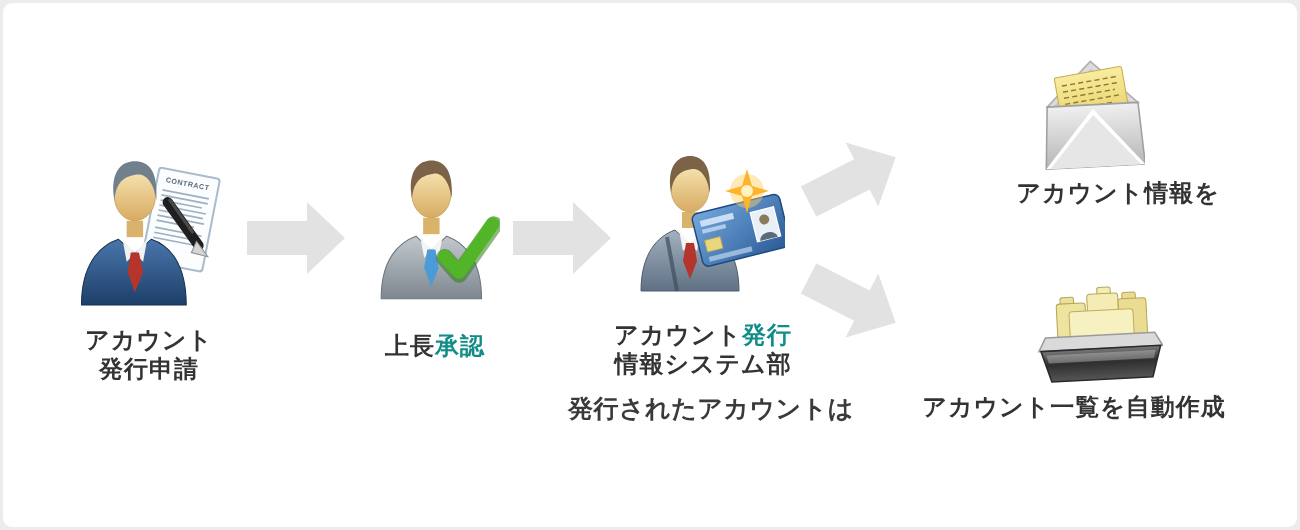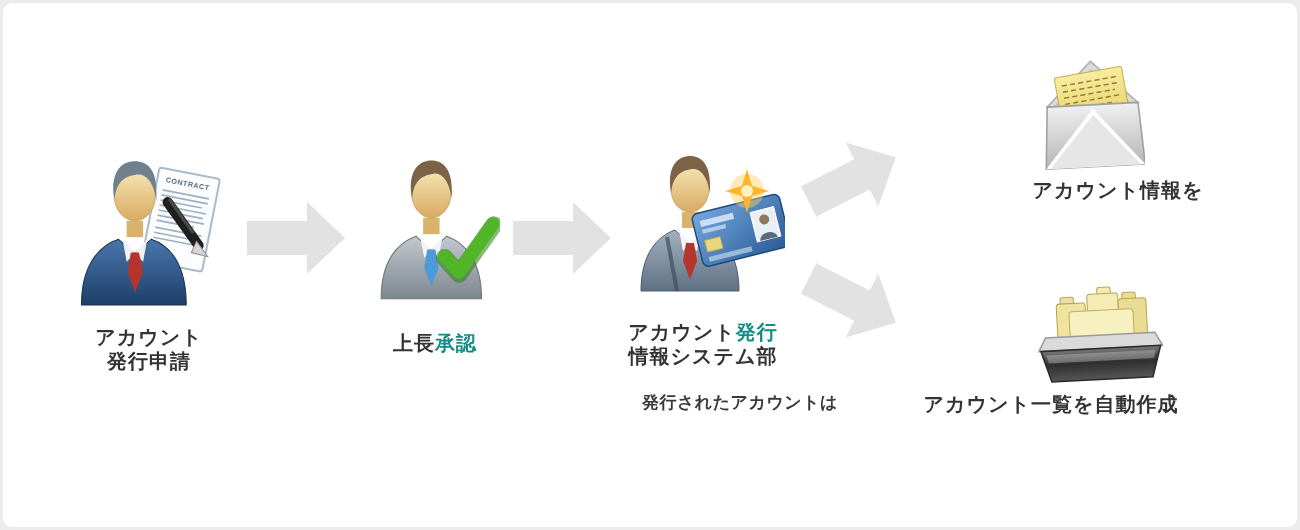--- a/index.html
+++ b/index.html
@@ -1,19 +1,19 @@
 <!DOCTYPE html>
 <html><head>
 <meta charset="utf-8">
 <style>
   html,body{margin:0;padding:0;background:#ececec;font-family:"Liberation Sans","DejaVu Sans",sans-serif;}
   .canvas{position:relative;width:1294px;height:524px;margin:3px;background:#ffffff;border-radius:9px;overflow:hidden;}
   .abs{position:absolute;}
-  .label{font-weight:bold;color:#333333;font-size:20px;line-height:1.22;text-align:center;letter-spacing:1px;white-space:nowrap;}
-  .note{font-weight:bold;color:#3a3a3a;font-size:17px;line-height:1.4;text-align:right;letter-spacing:0.5px;white-space:nowrap;}
+  .label{font-weight:bold;color:#333333;font-size:24px;line-height:1.22;text-align:center;letter-spacing:1px;white-space:nowrap;}
+  .note{font-weight:bold;color:#3a3a3a;font-size:25px;line-height:1.4;text-align:center;letter-spacing:0.5px;white-space:nowrap;}
   .accent{color:#128c87;}
   svg{display:block;}
 </style>
 </head>
 <body>
 
 <div class="canvas">
 
   <svg width="0" height="0" style="position:absolute">
     <defs>
@@ -203,17 +203,17 @@
           <rect x="84" y="10" width="13" height="9" rx="2" fill="#eadc92" stroke="#b8a653" stroke-width="1"></rect>
           <rect x="80" y="16" width="27" height="36" rx="3" fill="#eadc92" stroke="#b8a653" stroke-width="1"></rect>
           <rect x="32" y="26" width="62" height="26" rx="3" fill="#f7f0c0" stroke="#c0ae5c" stroke-width="1"></rect>
         </g>
         <polygon points="8,50 114,50 121,63 1,63" fill="#dadada" stroke="#9a9a9a" stroke-width="1.5"></polygon>
         <polygon points="3,63 119,63 110,93 12,93" fill="url(#trayG)" stroke="#2a2a2a" stroke-width="1.5"></polygon>
         <polygon points="8,67 114,67 112,75 10,75" fill="#ffffff" opacity="0.28"></polygon>
       </g>
     </svg>
   </div>
-  <div class="abs label" style="left:888px;top:389px;width:320px;">
+  <div class="abs label" style="left:911px;top:389px;width:320px;">
     <div>アカウント一覧を自動作成</div>
   </div>
 
 </div>
 
 </body></html>

